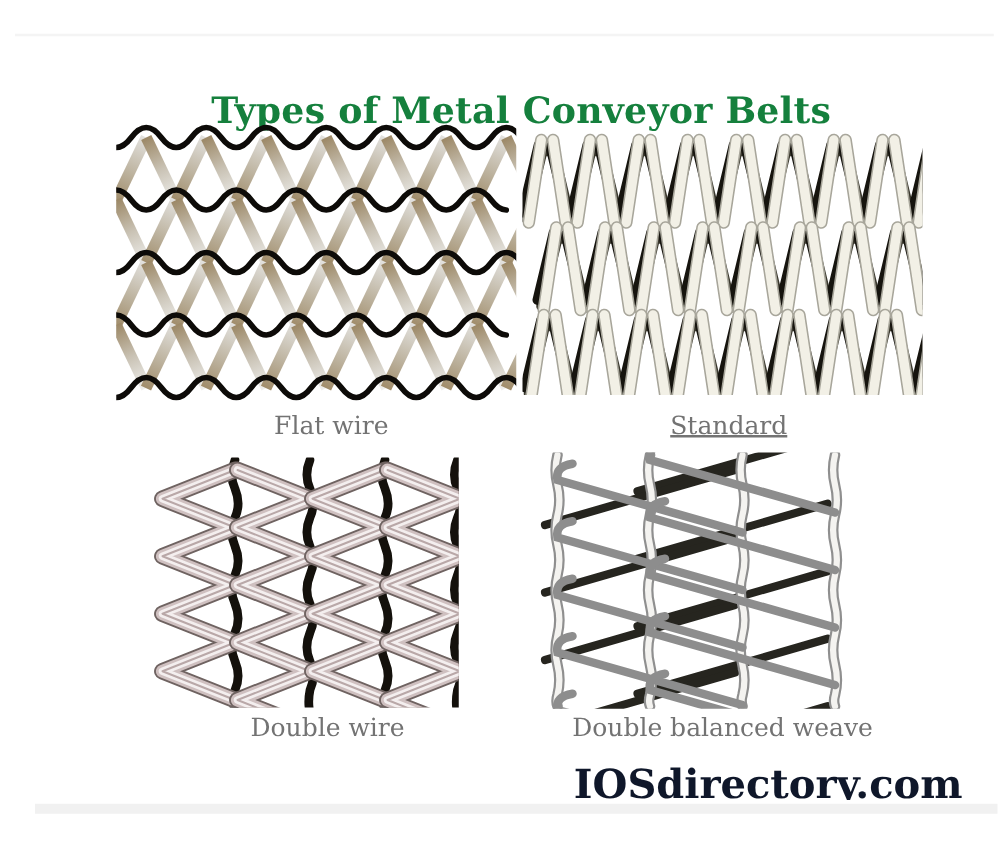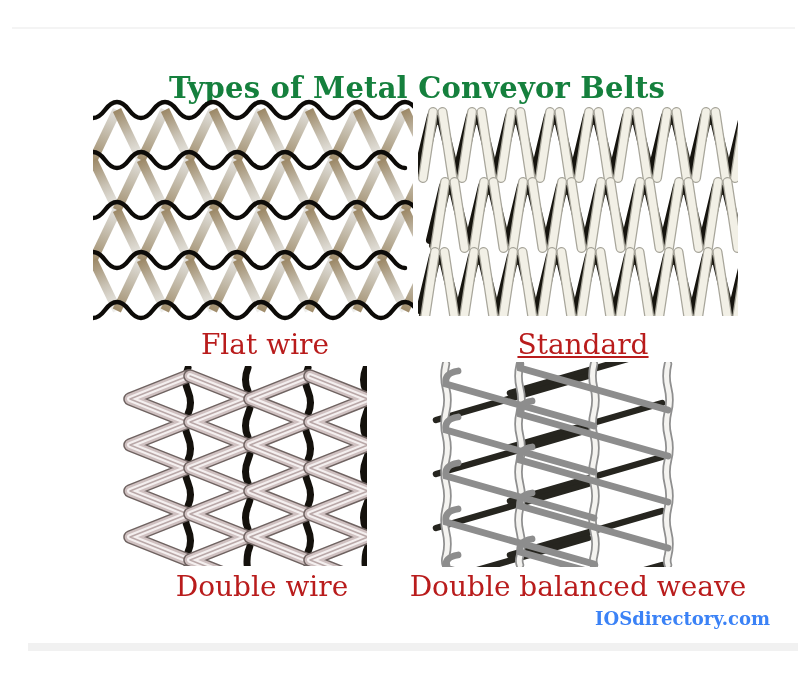--- a/index.html
+++ b/index.html
@@ -9,29 +9,29 @@
     font-family:"DejaVu Serif","Liberation Serif",serif;
   }
   .rule-top{position:absolute;left:12px;top:27px;width:783px;height:2px;background:#f4f4f4;}
   .rule-bottom{position:absolute;left:28px;top:643px;width:770px;height:8px;background:#f1f1f1;}
   .title{
     position:absolute;left:417px;top:52px;transform:translateX(-50%);
     font-size:29px;font-weight:700;color:#15803d;white-space:nowrap;letter-spacing:.2px;
   }
   .belt-label{
     position:absolute;transform:translateX(-50%);
-    font-size:28px;color:#b91c1c;white-space:nowrap;
+    font-size:20px;color:#737373;white-space:nowrap;
   }
   .lbl-flat{left:265px;top:328px;}
   .lbl-standard{left:583px;top:328px;text-decoration:underline;}
   .lbl-double{left:262px;top:570px;text-align:center;}
   .lbl-balanced{left:578px;top:570px;}
   .watermark{
     position:absolute;right:30px;top:608px;height:32px;overflow:hidden;
-    font-size:18px;font-weight:700;color:#3b82f6;white-space:nowrap;text-align:right;
+    font-size:32px;font-weight:700;color:#0f172a;white-space:nowrap;text-align:right;
   }
   svg{position:absolute;display:block;}
   .svg-flat{left:93px;top:94px;}
   .svg-standard{left:418px;top:106px;}
   .svg-double{left:122px;top:366px;}
   .svg-balanced{left:430px;top:362px;}
 
   
   .wave{fill:none;stroke:#0d0b08;stroke-width:4.5;stroke-linecap:round;}
   

